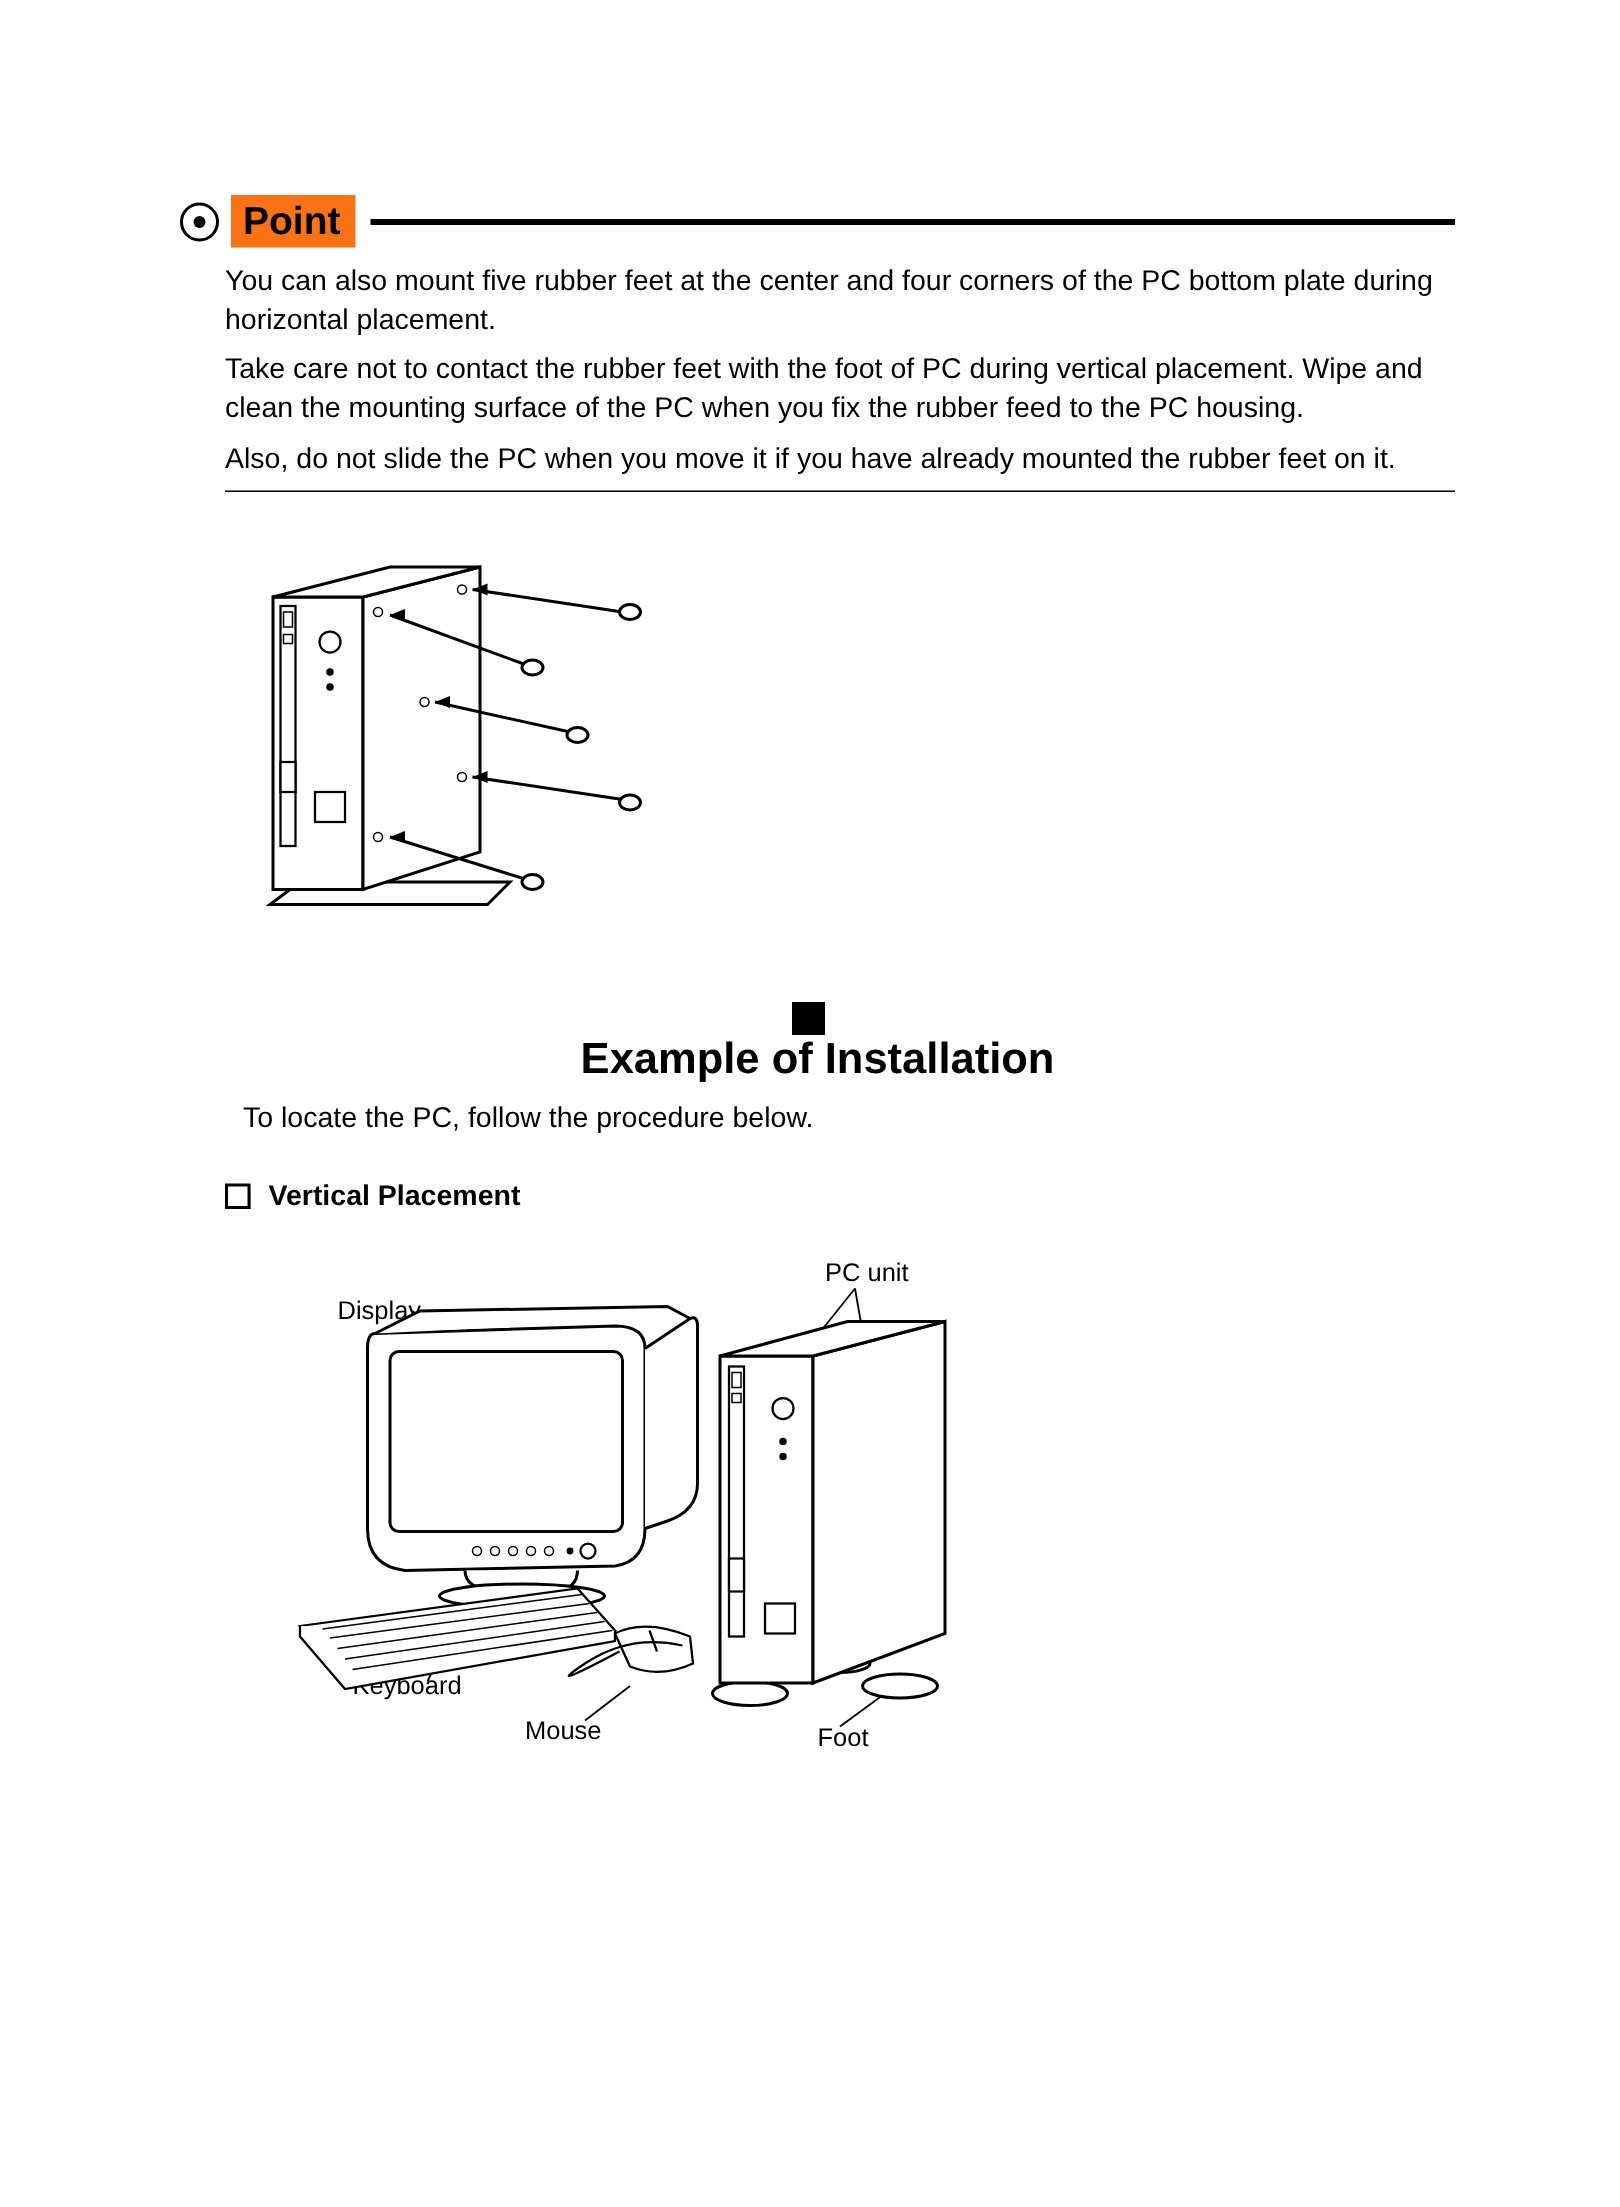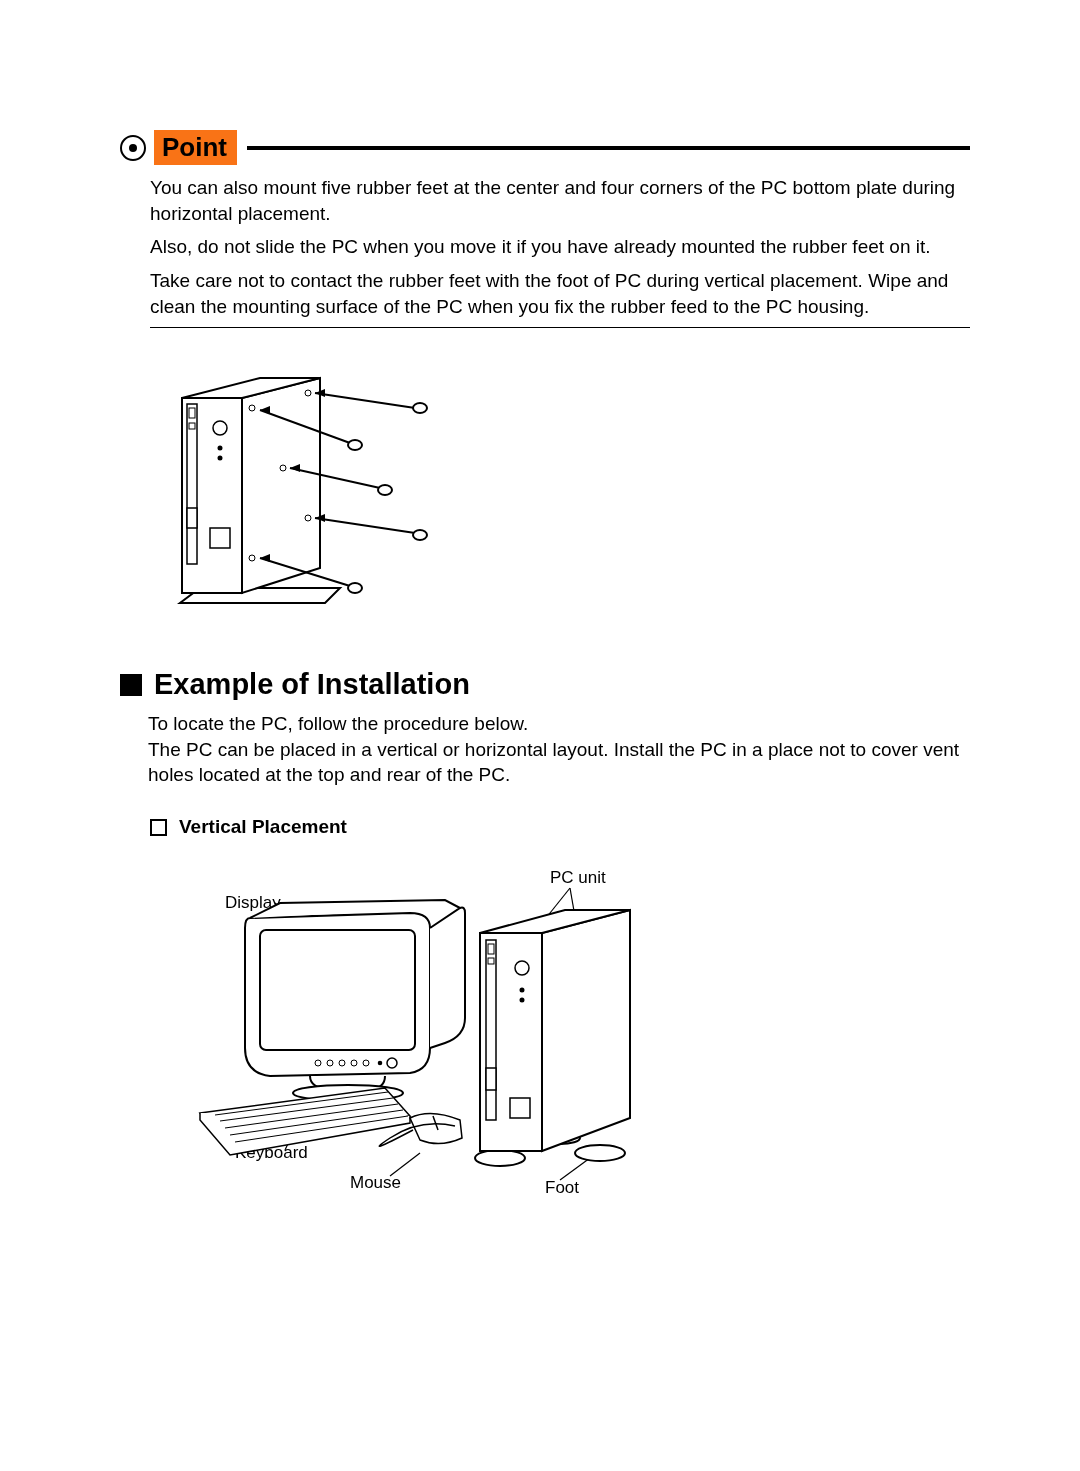--- a/index.html
+++ b/index.html
@@ -70,30 +70,31 @@
     width: 300px;
     height: 260px;
   }
   .section-heading {
     display: flex;
     align-items: center;
     font-size: 29px;
     font-weight: bold;
     margin-top: 30px;
     margin-bottom: 10px;
+    flex-direction: column;
   }
   .black-square {
     width: 22px;
     height: 22px;
     background: #000;
     margin-right: 12px;
     flex-shrink: 0;
   }
   .section-body {
-    margin-left: 28px;
+    margin-left: 42px;
     font-size: 19px;
     line-height: 1.35;
   }
   .sub-heading {
     display: flex;
     align-items: center;
     margin-left: 30px;
     margin-top: 28px;
     font-weight: bold;
     font-size: 19px;
@@ -133,22 +134,22 @@
 
 <div class="page">
 
   <div class="point-header">
     <span class="point-bullet"></span>
     <span class="point-label-box">Point</span>
     <span class="point-rule"></span>
   </div>
 
   <div class="point-body">You can also mount five rubber feet at the center and four corners of the PC bottom plate during horizontal placement.</div>
+  <div class="point-body">Take care not to contact the rubber feet with the foot of PC during vertical placement. Wipe and clean the mounting surface of the PC when you fix the rubber feed to the PC housing.</div>
   <div class="point-body">Also, do not slide the PC when you move it if you have already mounted the rubber feet on it.</div>
-  <div class="point-body">Take care not to contact the rubber feet with the foot of PC during vertical placement. Wipe and clean the mounting surface of the PC when you fix the rubber feed to the PC housing.</div>
 
   <hr class="thin-rule">
 
   <svg class="figure1" viewBox="0 0 300 260">
     <g stroke="#000" stroke-width="2" fill="#fff">
 
       <path d="M10 235 L155 235 L170 220 L30 220 Z"></path>
 
       <rect x="12" y="30" width="60" height="195"></rect>
 
@@ -197,21 +198,20 @@
       <polygon points="90,190 100,186 100,194"></polygon>
     </g>
   </svg>
 
   <div class="section-heading">
     <span class="black-square"></span>
     <span>Example of Installation</span>
   </div>
 
   <div class="section-body"> To locate the PC, follow the procedure below.</div>
-  <div class="section-body">The PC can be placed in a vertical or horizontal layout. Install the PC in a place not to cover vent holes located at the top and rear of the PC.</div>
 
   <div class="sub-heading">
     <span class="hollow-square"></span>
     <span>Vertical Placement</span>
   </div>
 
   <svg class="figure2" viewBox="0 0 520 360">
 
     <text x="390" y="25" font-size="17">PC unit</text>
     <text x="65" y="50" font-size="17">Display</text>

